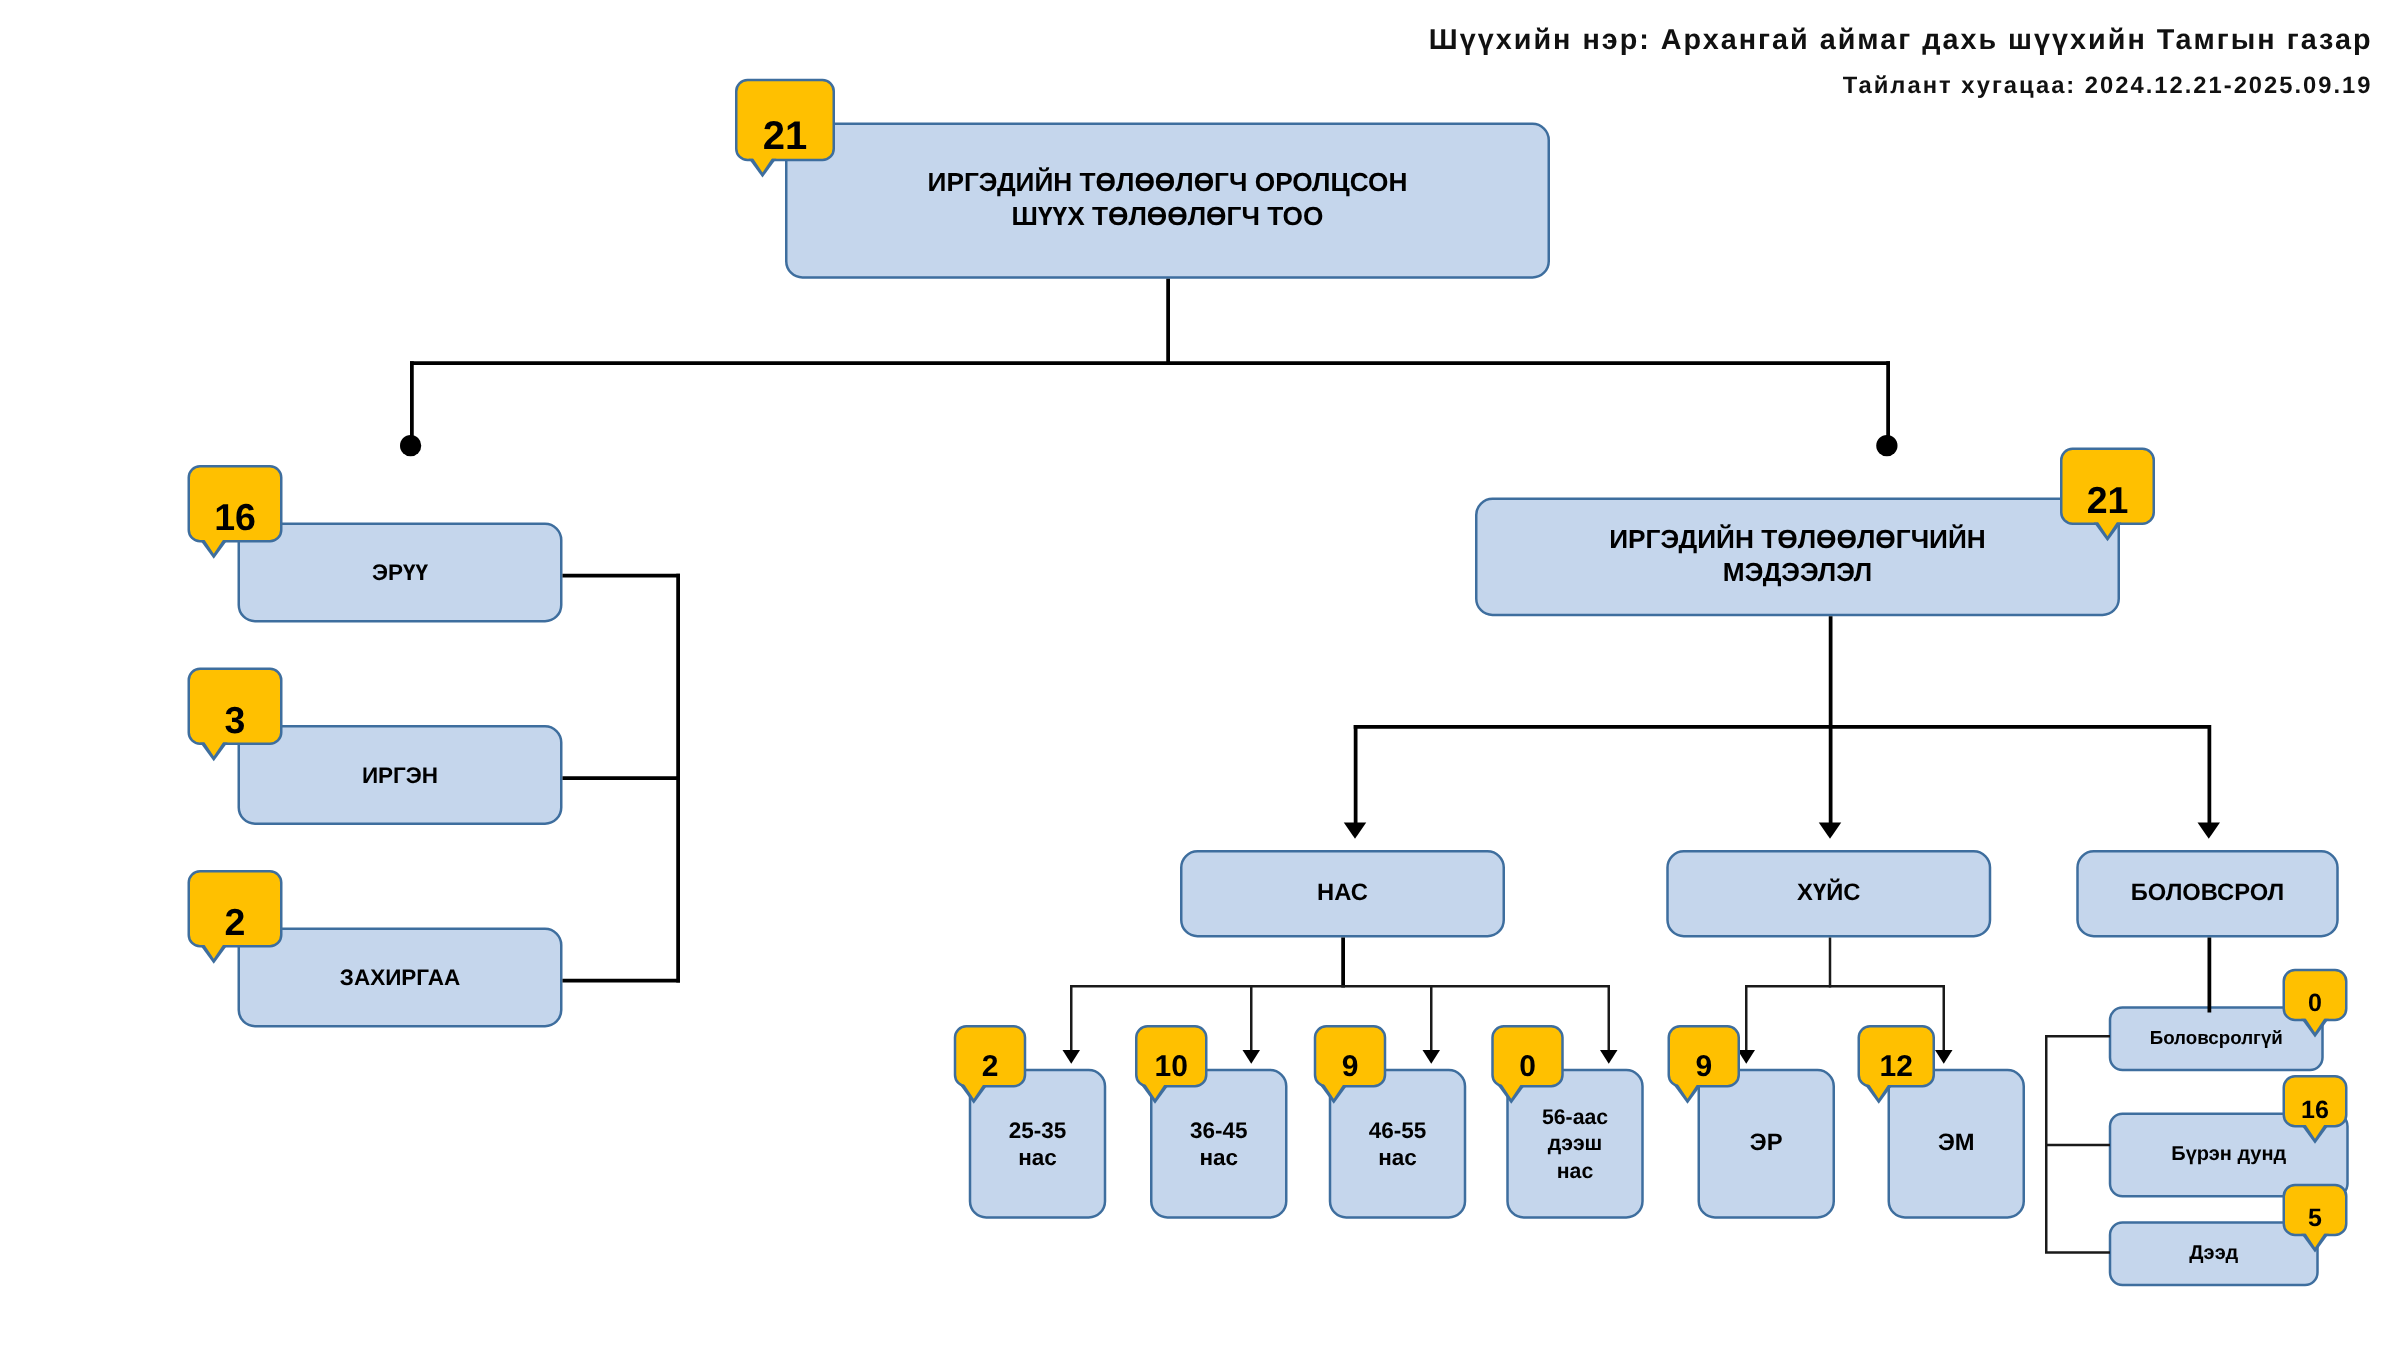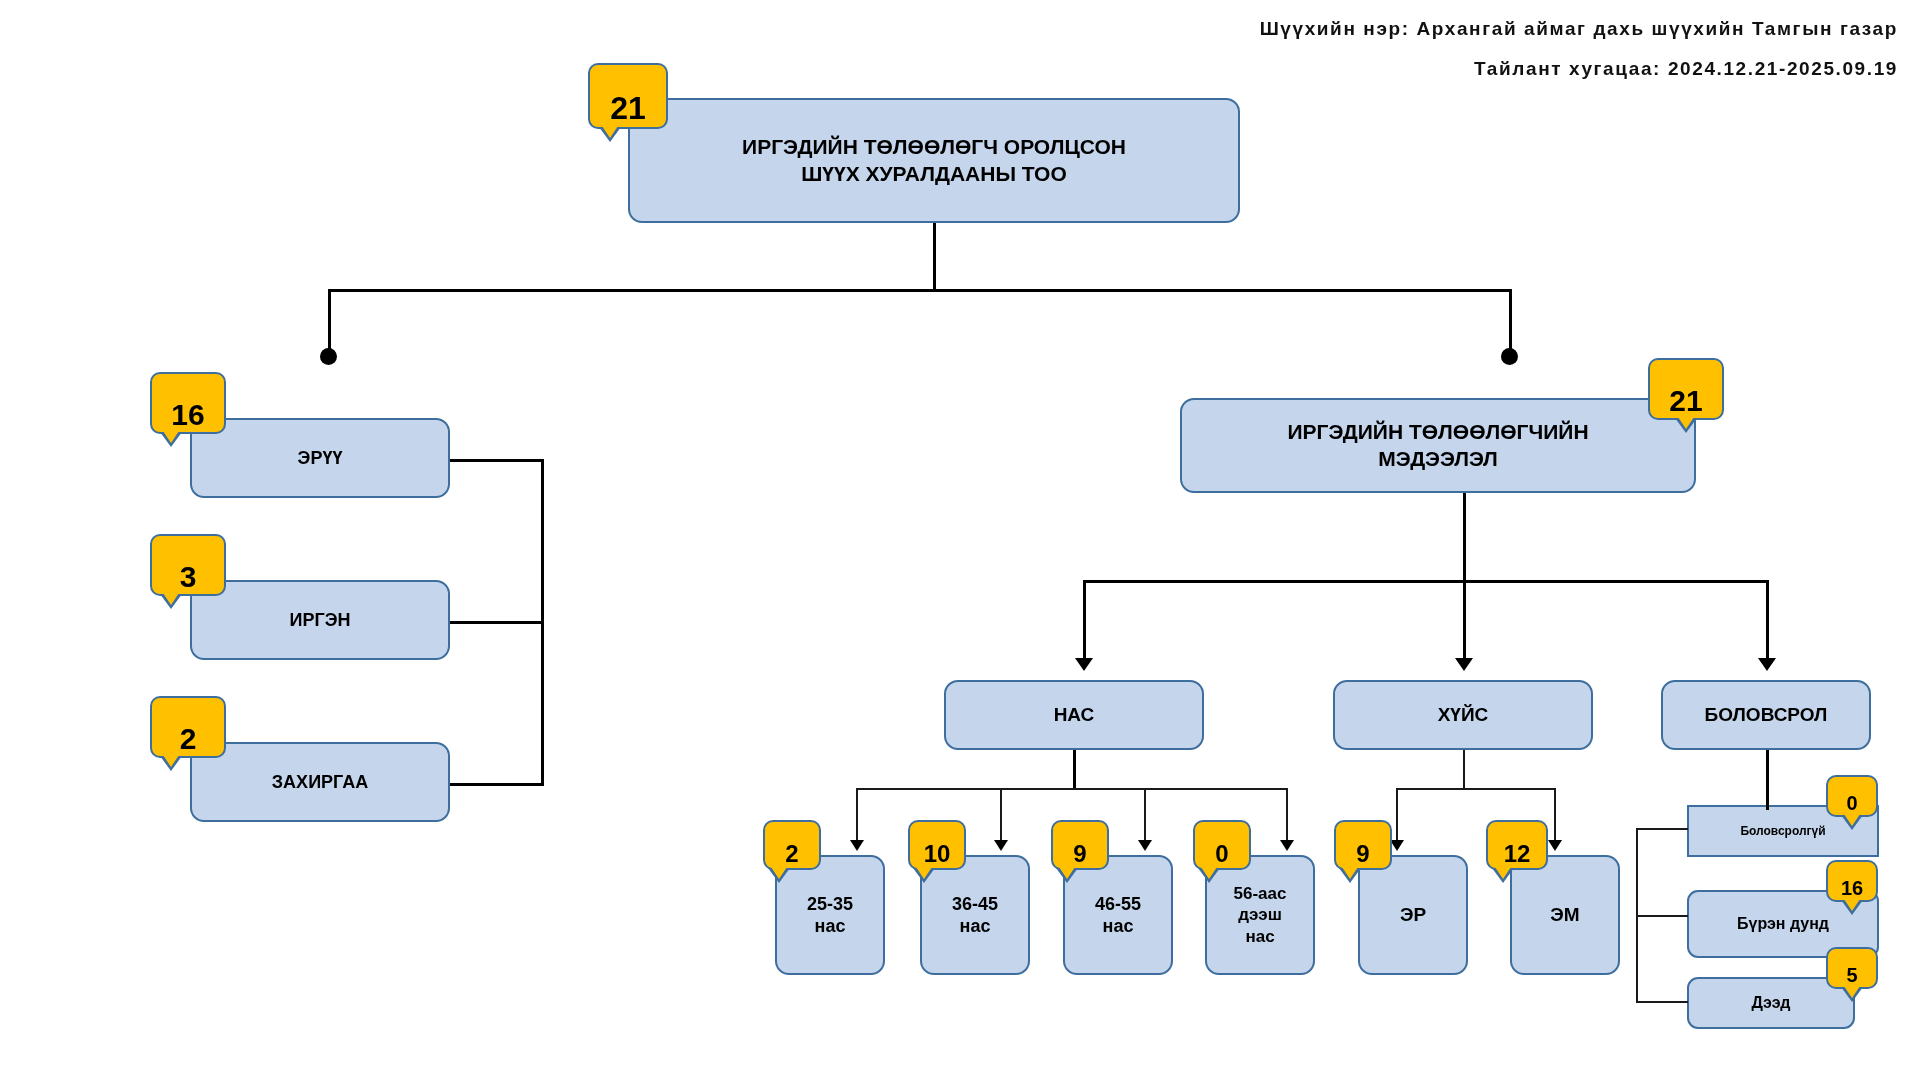--- a/index.html
+++ b/index.html
@@ -10,21 +10,21 @@
     overflow:hidden;
     position:relative;
   }
   #stage{position:absolute;left:0;top:0;width:1920px;height:1080px;}
 
   
   .hdr{
     position:absolute;right:22px;text-align:right;
     font-weight:bold;color:#111;letter-spacing:1.6px;white-space:nowrap;
   }
-  .hdr1{top:18px;font-size:19px;}
+  .hdr1{top:18px;font-size:23px;}
   .hdr2{top:58px;font-size:19px;}
 
   
   .node{
     position:absolute;
     box-sizing:border-box;
     background:#c5d6ec;
     border:2.5px solid #3e6e9e;
     border-radius:14px;
     display:flex;align-items:center;justify-content:center;
@@ -85,21 +85,21 @@
 <body>
 
 <div id="stage">
 
   <div class="hdr hdr1">Шүүхийн нэр: Архангай аймаг дахь шүүхийн Тамгын газар</div>
   <div class="hdr hdr2">Тайлант хугацаа: 2024.12.21-2025.09.19</div>
 
   <div class="node" style="left:628px;top:98px;width:612px;height:125px;font-size:21px;">
     <span class="txt">
       <span>ИРГЭДИЙН ТӨЛӨӨЛӨГЧ ОРОЛЦСОН</span><br>
-      <span>ШҮҮХ ХУРАЛДААНЫ ТОО</span>
+      <span>ШҮҮХ ТӨЛӨӨЛӨГЧ ТОО</span>
     </span>
   </div>
   <div class="badge tail-left" style="left:588px;top:63px;width:80px;height:66px;font-size:32px;">
     <span>21</span>
   </div>
 
   <div class="ln v" style="left:933px;top:223px;height:68px;"></div>
   <div class="ln h" style="left:328px;top:289px;width:1184px;"></div>
   <div class="ln v" style="left:328px;top:289px;height:66px;"></div>
   <div class="ln v" style="left:1509px;top:289px;height:66px;"></div>
@@ -233,21 +233,21 @@
   <div class="badge tail-left" style="left:1486px;top:820px;width:62px;height:50px;font-size:24px;">
     <span>12</span>
   </div>
 
   <div class="ln v" style="left:1766px;top:750px;height:60px;"></div>
   <div class="ln v thin" style="left:1636px;top:828px;height:174px;"></div>
   <div class="ln h thin" style="left:1636px;top:828px;width:52px;"></div>
   <div class="ln h thin" style="left:1636px;top:915px;width:52px;"></div>
   <div class="ln h thin" style="left:1636px;top:1001px;width:52px;"></div>
 
-  <div class="node thin" style="left:1687px;top:805px;width:192px;height:52px;font-size:12px;border-radius:0;">
+  <div class="node thin" style="left:1687px;top:805px;width:172px;height:52px;font-size:15px;border-radius:11px;">
     <span class="txt">Боловсролгүй</span>
   </div>
   <div class="badge" style="left:1826px;top:775px;width:52px;height:42px;font-size:20px;">
     <span>0</span>
   </div>
 
   <div class="node thin" style="left:1687px;top:890px;width:192px;height:68px;font-size:16px;border-radius:11px;">
     <span class="txt">Бүрэн дунд</span>
   </div>
   <div class="badge" style="left:1826px;top:860px;width:52px;height:42px;font-size:20px;">

